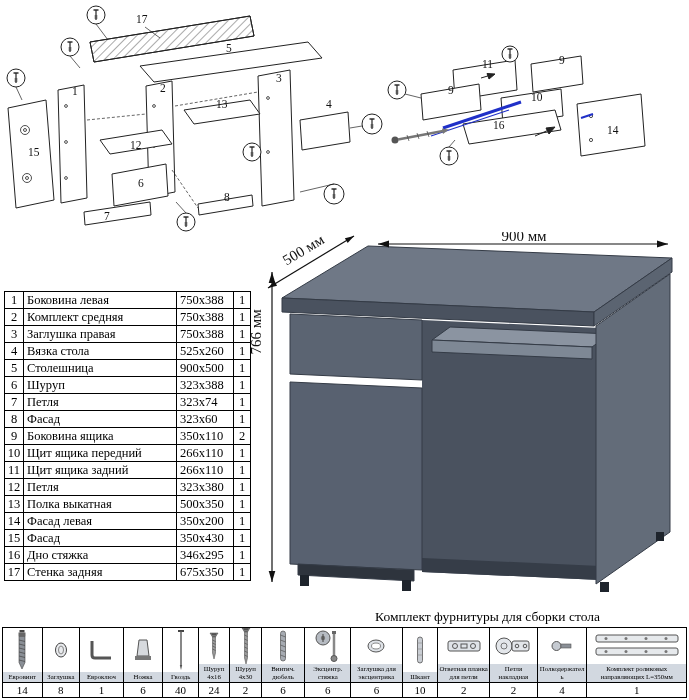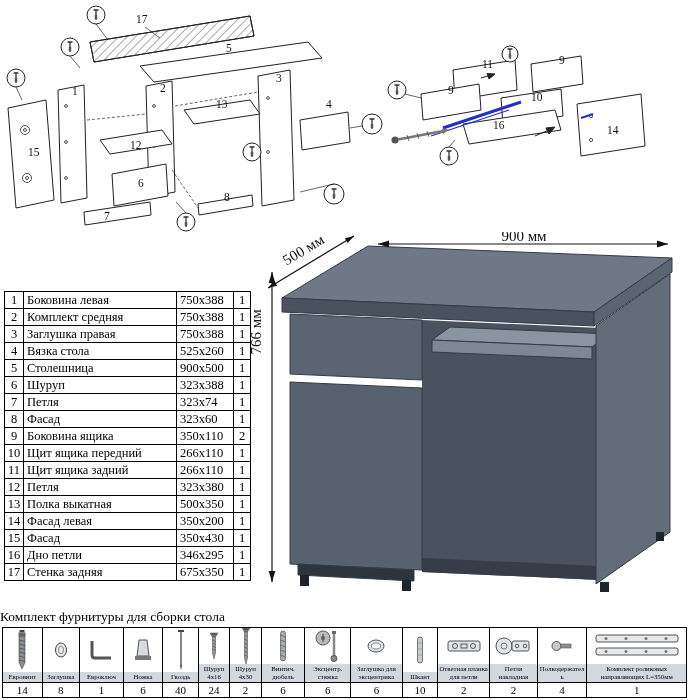--- a/index.html
+++ b/index.html
@@ -16,21 +16,21 @@
   .hole{fill:#fff;stroke:#222;stroke-width:.8}
 
   #parts-table{position:absolute;left:4px;top:291px;border-collapse:collapse;background:#fff}
   #parts-table td{border:1px solid #000;font-size:12.5px;line-height:16px;height:16px;
                   padding:0 3px;white-space:nowrap}
   #parts-table .pc-num{width:14px;text-align:center;padding:0 2px}
   #parts-table .pc-name{width:146px}
   #parts-table .pc-size{width:50px}
   #parts-table .pc-qty{width:12px;text-align:center;padding:0 2px}
 
-  #hw-title{position:absolute;left:0;top:609px;width:600px;text-align:left;font-size:13.5px}
+  #hw-title{position:absolute;left:0;top:609px;width:600px;text-align:right;font-size:13.5px}
   #hardware-table{position:absolute;left:2px;top:627px;width:685px;border-collapse:collapse;
                   table-layout:fixed;background:#fff}
   #hardware-table td{border:1px solid #000;padding:0;vertical-align:bottom}
   .hw-cell{display:flex;flex-direction:column;justify-content:flex-end;height:54px}
   .hw-icon{flex:1;display:flex;align-items:center;justify-content:center;overflow:hidden}
   .hw-name{font-size:6.8px;line-height:1.15;text-align:center;background:#d2d8e0;
            padding:1px 1px;word-wrap:break-word}
   .hw-qty{font-size:11px;text-align:center;height:14px;line-height:14px;vertical-align:middle}
 </style>
 </head>
@@ -302,21 +302,21 @@
         <td class="pc-qty">1</td>
       </tr>
       <tr>
         <td class="pc-num">15</td>
         <td class="pc-name">Фасад</td>
         <td class="pc-size">350x430</td>
         <td class="pc-qty">1</td>
       </tr>
       <tr>
         <td class="pc-num">16</td>
-        <td class="pc-name">Дно петли</td>
+        <td class="pc-name">Дно стяжка</td>
         <td class="pc-size">346x295</td>
         <td class="pc-qty">1</td>
       </tr>
       <tr>
         <td class="pc-num">17</td>
         <td class="pc-name">Стенка задняя</td>
         <td class="pc-size">675x350</td>
         <td class="pc-qty">1</td>
       </tr>
     </tbody>

